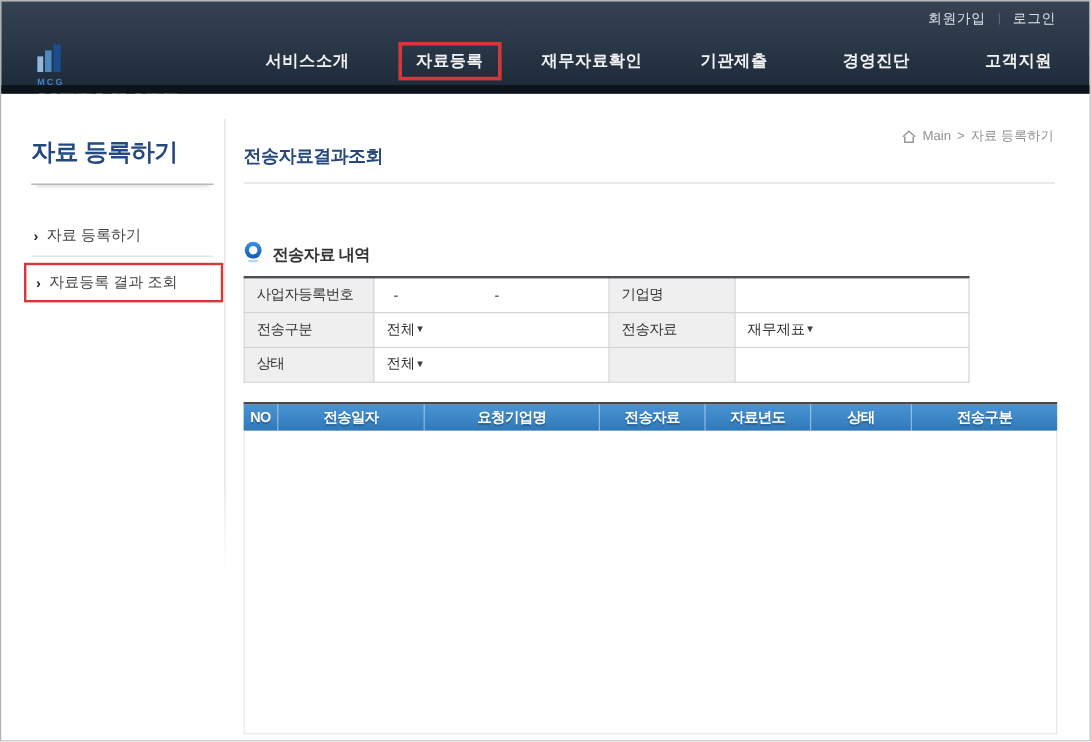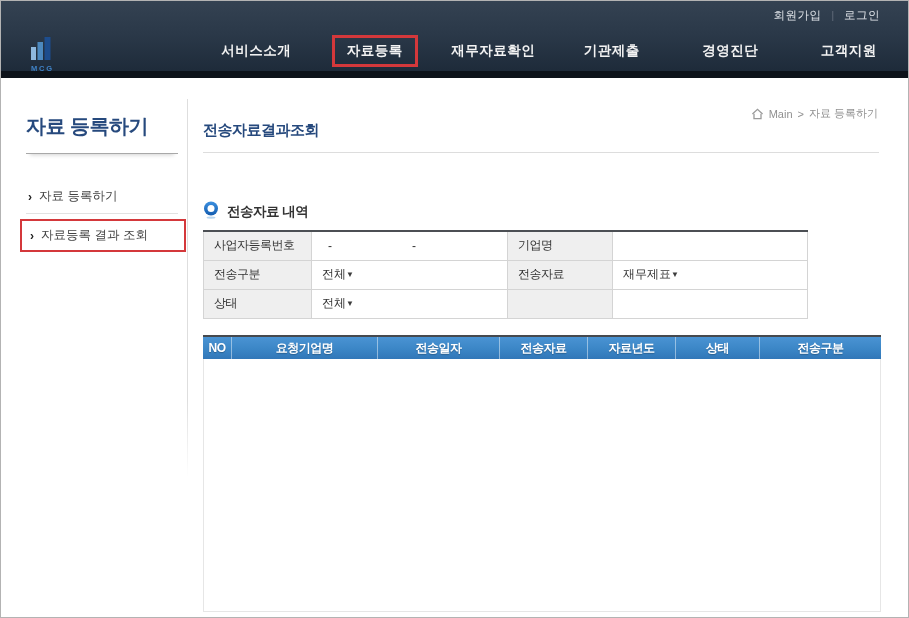--- a/index.html
+++ b/index.html
@@ -264,22 +264,22 @@
       </td>
       <td class="lbl"></td>
       <td class="val"></td>
     </tr>
   </tbody>
     </table>
 
 
   <div class="rt-header">
     <div class="rt-th c0">NO</div>
+    <div class="rt-th c2">전송일자</div>
     <div class="rt-th c1">요청기업명</div>
-    <div class="rt-th c2">전송일자</div>
     <div class="rt-th c3">전송자료</div>
     <div class="rt-th c4">자료년도</div>
     <div class="rt-th c5">상태</div>
     <div class="rt-th c6">전송구분</div>
   </div>
   <div class="rt-body"></div>
 
 </div>
 
 </body></html>

